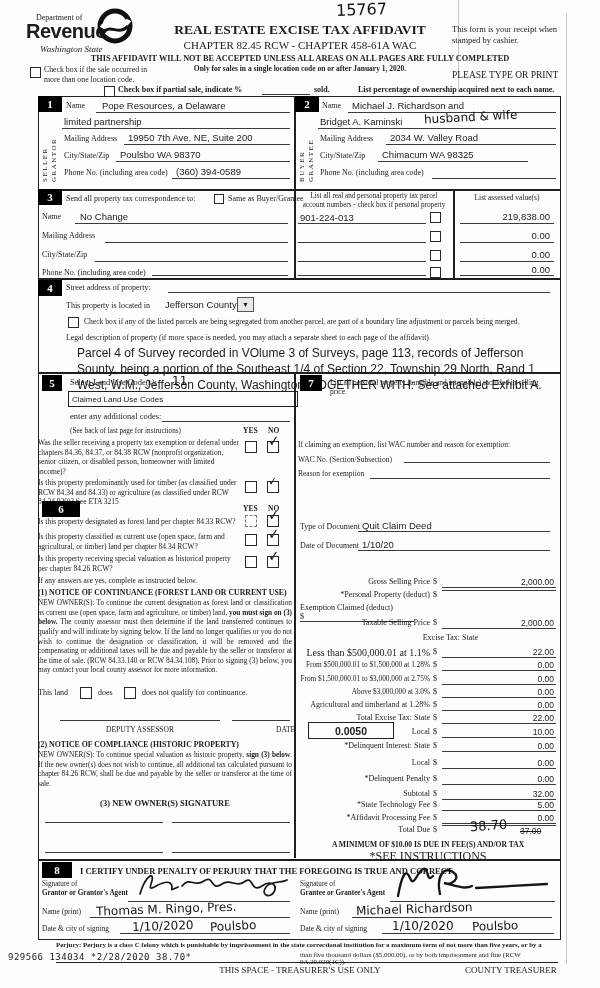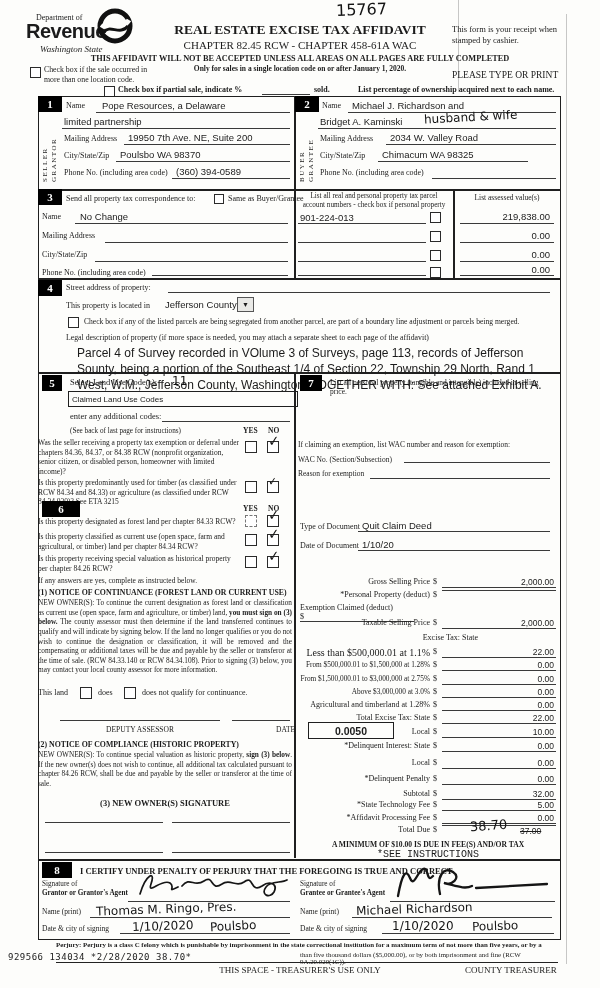--- a/index.html
+++ b/index.html
@@ -354,21 +354,21 @@
   </div>
   <div class="mrow" style="top:825px;">
     <span class="mlabel">Total Due</span>
     <span class="mdollar">$</span>
     <span class="mval"></span>
   </div>
   <div class="abs hand" style="left:470px;top:818px;font-size:13px;transform:rotate(-4deg);">38.70</div>
   <div class="abs" style="left:520px;top:826px;font-family:'Liberation Sans',sans-serif;font-size:8.5px;text-decoration:line-through;">37.00</div>
 
   <div class="abs b c" style="left:300px;top:840px;width:256px;font-size:7.6px;">A MINIMUM OF $10.00 IS DUE IN FEE(S) AND/OR TAX</div>
-  <div class="abs c" style="left:300px;top:849px;width:256px;font-size:10px;font-family:Liberation Mono, monospace;">*SEE INSTRUCTIONS</div>
+  <div class="abs c" style="left:300px;top:849px;width:256px;font-size:12px;">*SEE INSTRUCTIONS</div>
 
   <div class="abs box" style="left:38px;top:860px;width:521px;height:78px;"></div>
   <div class="chip abs" style="left:42px;top:862px;width:30px;">8</div>
   <div class="abs b lbl85" style="left:80px;top:866px;">I CERTIFY UNDER PENALTY OF PERJURY THAT THE FOREGOING IS TRUE AND CORRECT</div>
 
   <div class="abs lbl7" style="left:42px;top:880px;line-height:1.3;">
     <span>Signature of</span><br>
     <span class="b">Grantor or Grantor's Agent</span>
   </div>
   <div class="abs" style="left:132px;top:868px;">

